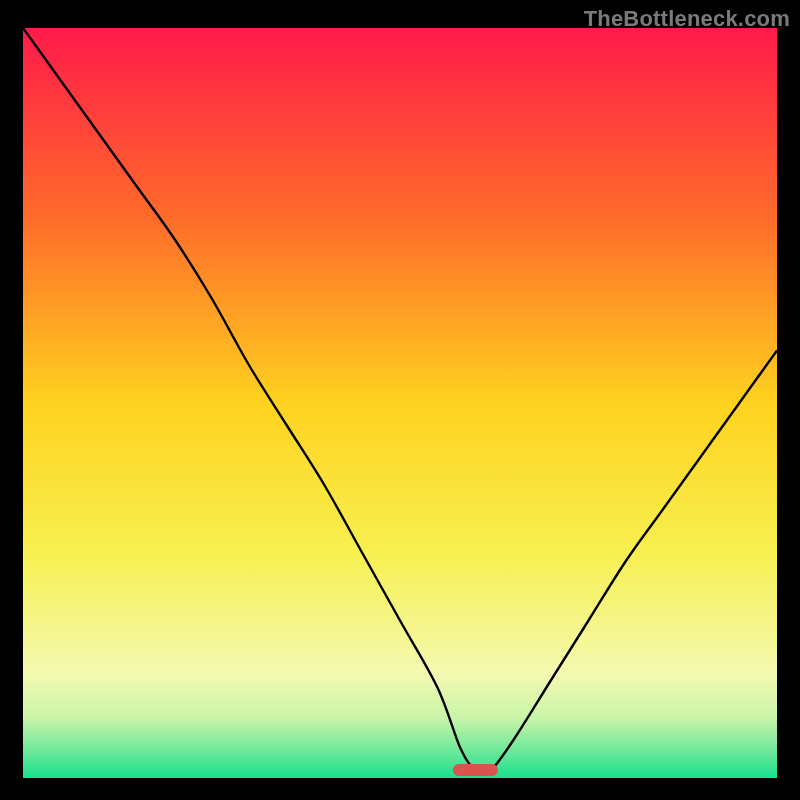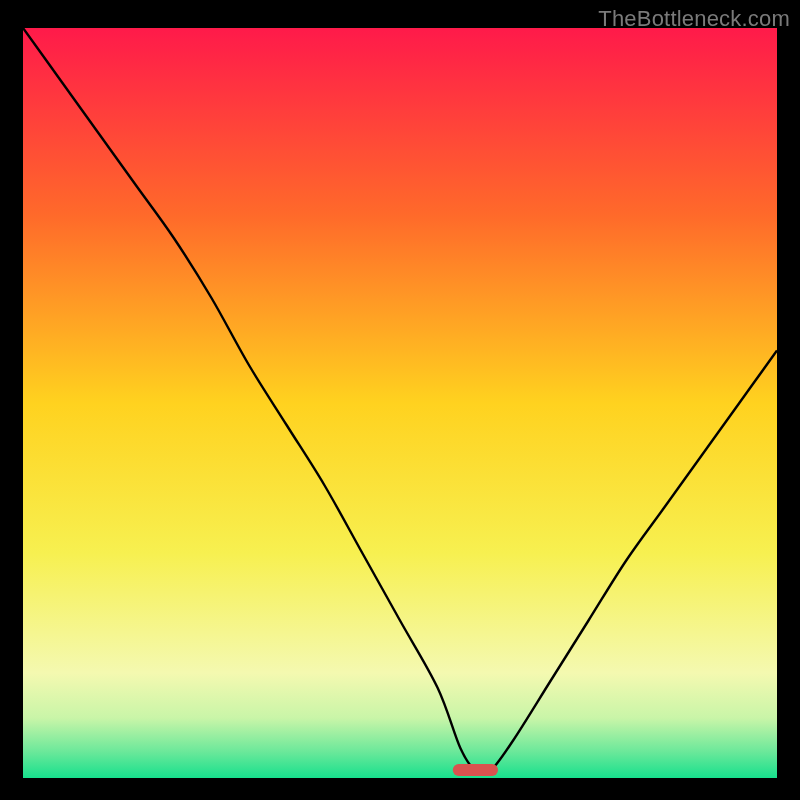--- a/index.html
+++ b/index.html
@@ -12,20 +12,21 @@
   }
   .watermark {
     position: absolute;
     top: 6px;
     right: 10px;
     font-family: Arial, Helvetica, sans-serif;
     font-size: 22px;
     color: #7a7a7a;
     letter-spacing: 0.2px;
     user-select: none;
+    font-weight: bold;
   }
   .plot-area {
     position: absolute;
     left: 23px;
     top: 28px;
     width: 754px;
     height: 750px;
   }
   svg { display: block; }
 </style>

